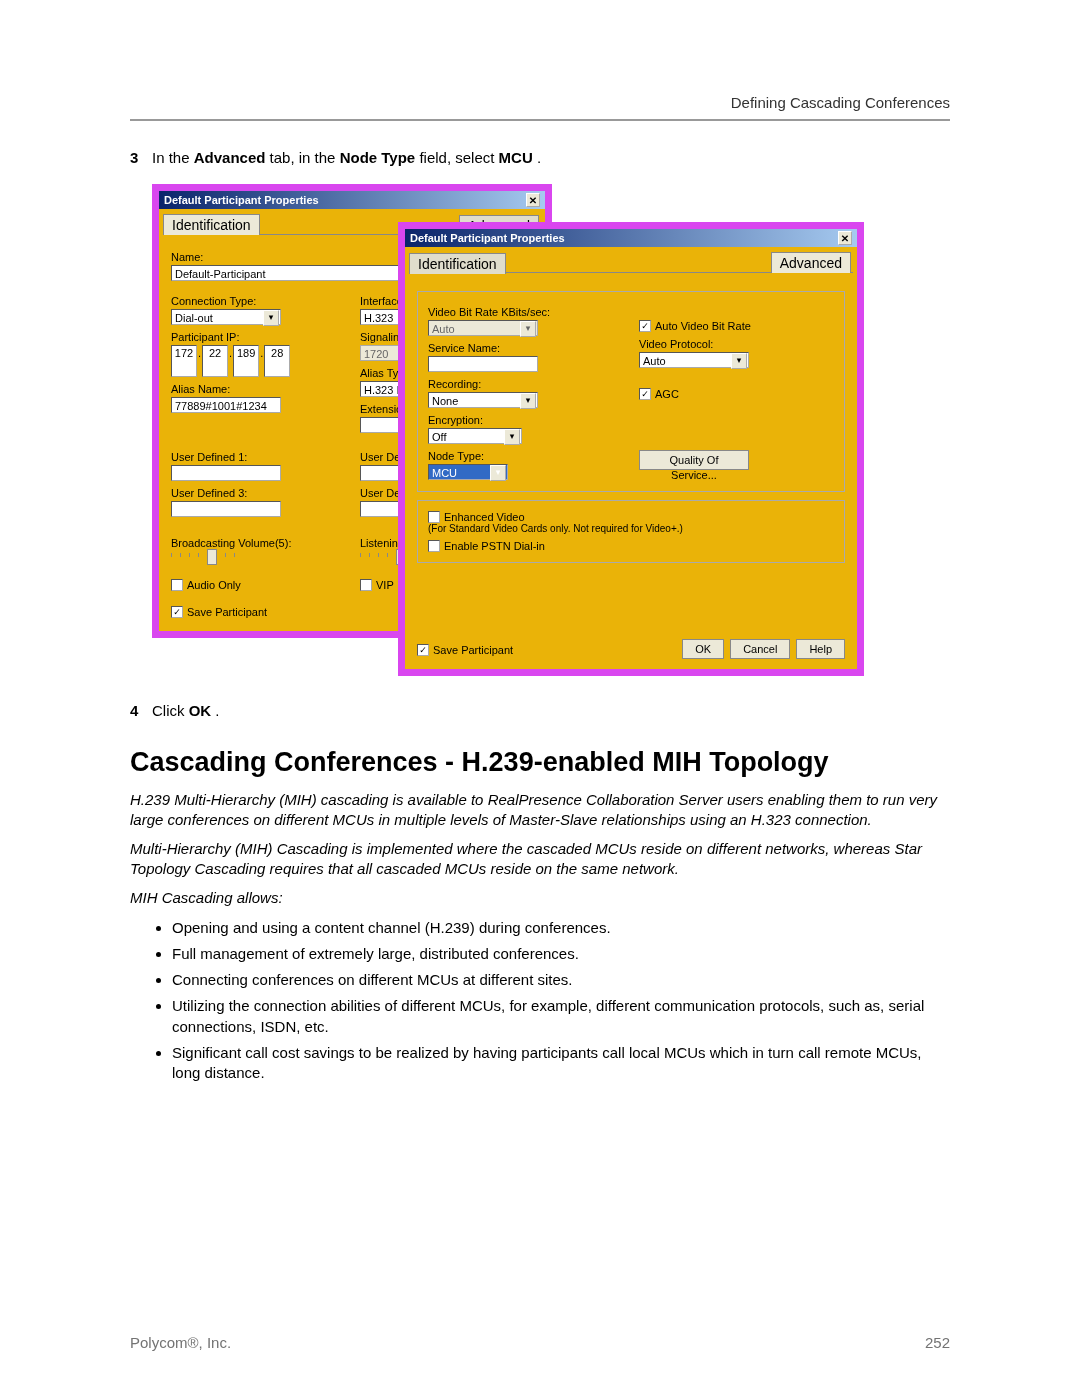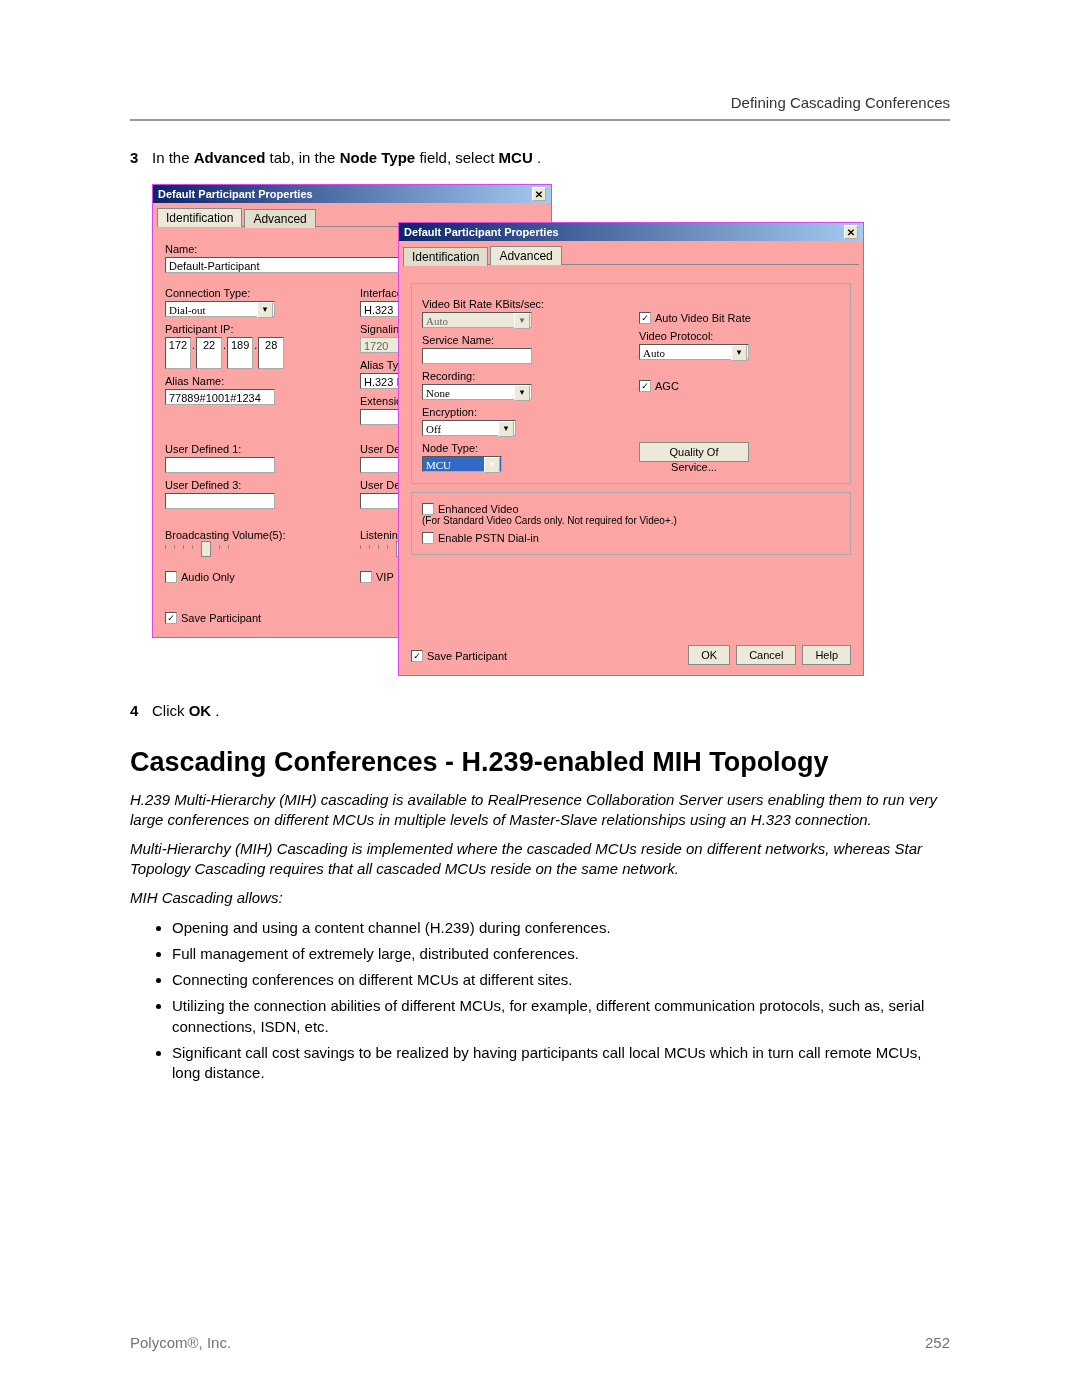--- a/index.html
+++ b/index.html
@@ -38,22 +38,22 @@
   .step-text { flex: 1; }
   .b { font-weight: bold; }
   .dialogs-wrap {
     position: relative;
     height: 500px;
     margin-left: 22px;
     margin-bottom: 18px;
   }
   .dialog {
     position: absolute;
-    background: #fca5a5;
-    border: 1px solid #d946ef;
+    background: #eab308;
+    border: 7px solid #d946ef;
     font-family: Tahoma, Arial, sans-serif;
     font-size: 11px;
     color: #000;
   }
   .dialog.d1 { left: 0; top: 0; width: 400px; height: 454px; }
   .dialog.d2 { left: 246px; top: 38px; width: 466px; height: 454px; z-index: 2; }
   .titlebar {
     background: linear-gradient(to right, #0a246a, #a6caf0);
     color: #fff;
     font-weight: bold;
@@ -71,23 +71,24 @@
     height: 14px;
     border: 1px outset #fff;
     font-size: 10px;
     display: inline-flex;
     align-items: center;
     justify-content: center;
     font-weight: bold;
   }
   .tabs {
     display: flex;
-    font-size: 12px;
+    font-size: 14px;
     margin: 4px 4px 0 4px;
     border-bottom: 1px solid #888;
+    justify-content: space-between;
   }
   .tab {
     border: 1px solid #888;
     border-bottom: none;
     padding: 2px 8px;
     margin-right: 2px;
     background: #ece9d8;
     position: relative;
     top: 1px;
   }
@@ -104,21 +105,21 @@
     font-size: 11px;
     font-family: Tahoma, Arial, sans-serif;
     height: 16px;
     line-height: 14px;
     width: 110px;
     display: inline-block;
     vertical-align: top;
   }
   .input.long { width: 248px; }
   .input.disabled { background: #ece9d8; color: #666; border: 1px solid #aaa; }
-  .select { position: relative; font-family: Liberation Serif, serif; }
+  .select { position: relative; }
   .select::after {
     content: "▾";
     position: absolute;
     right: 1px;
     top: 0;
     width: 14px;
     height: 14px;
     background: #ece9d8;
     border: 1px outset #fff;
     font-size: 9px;

